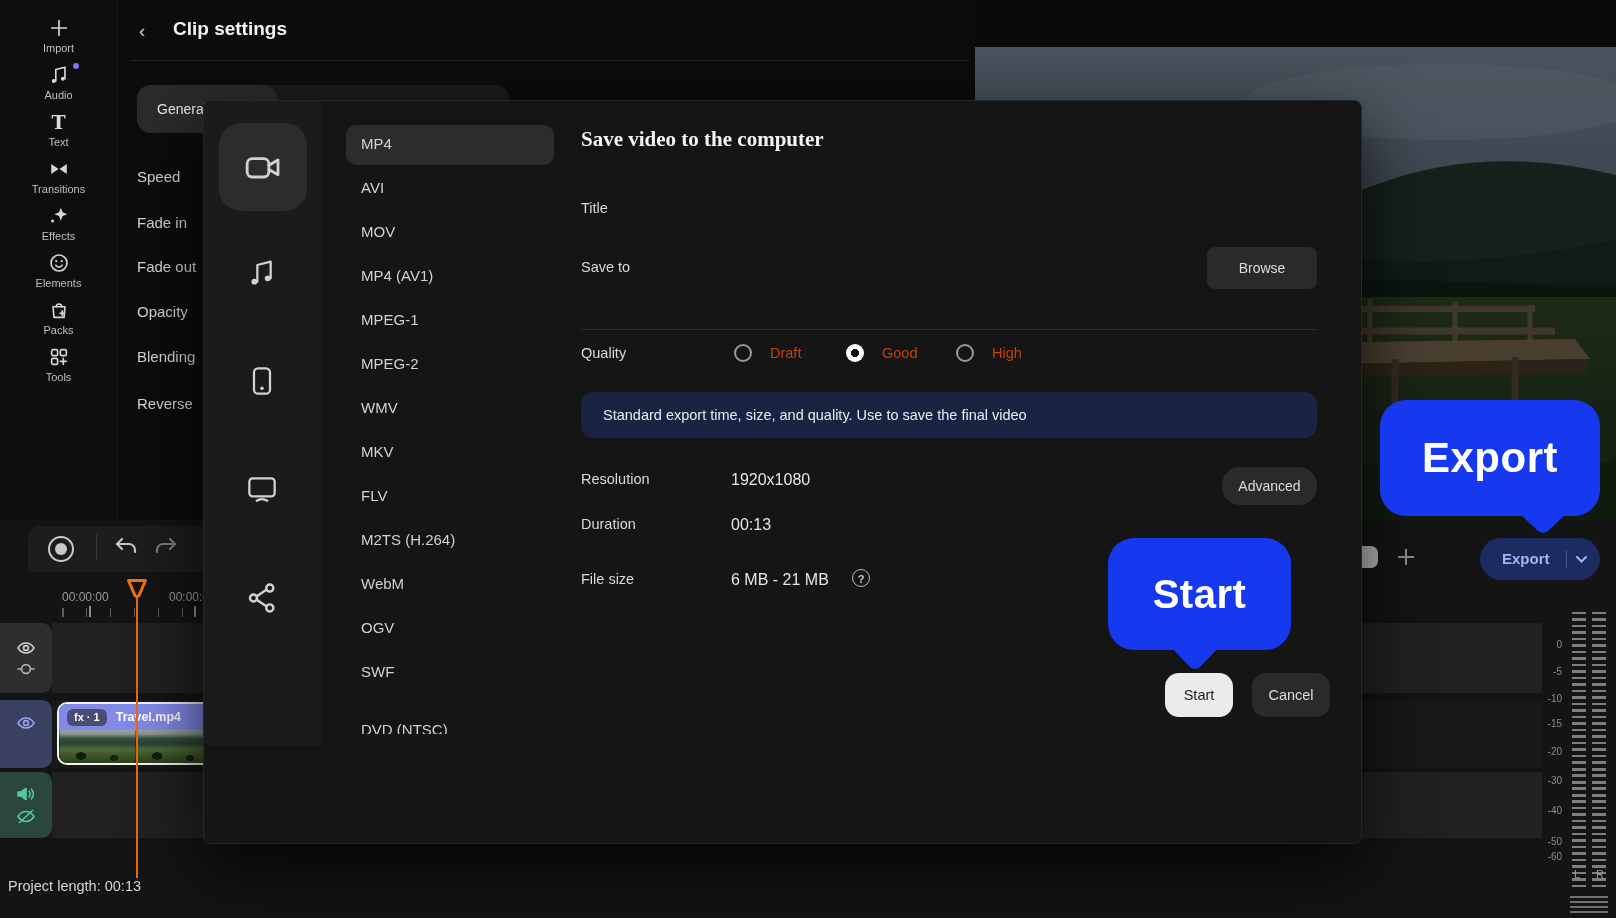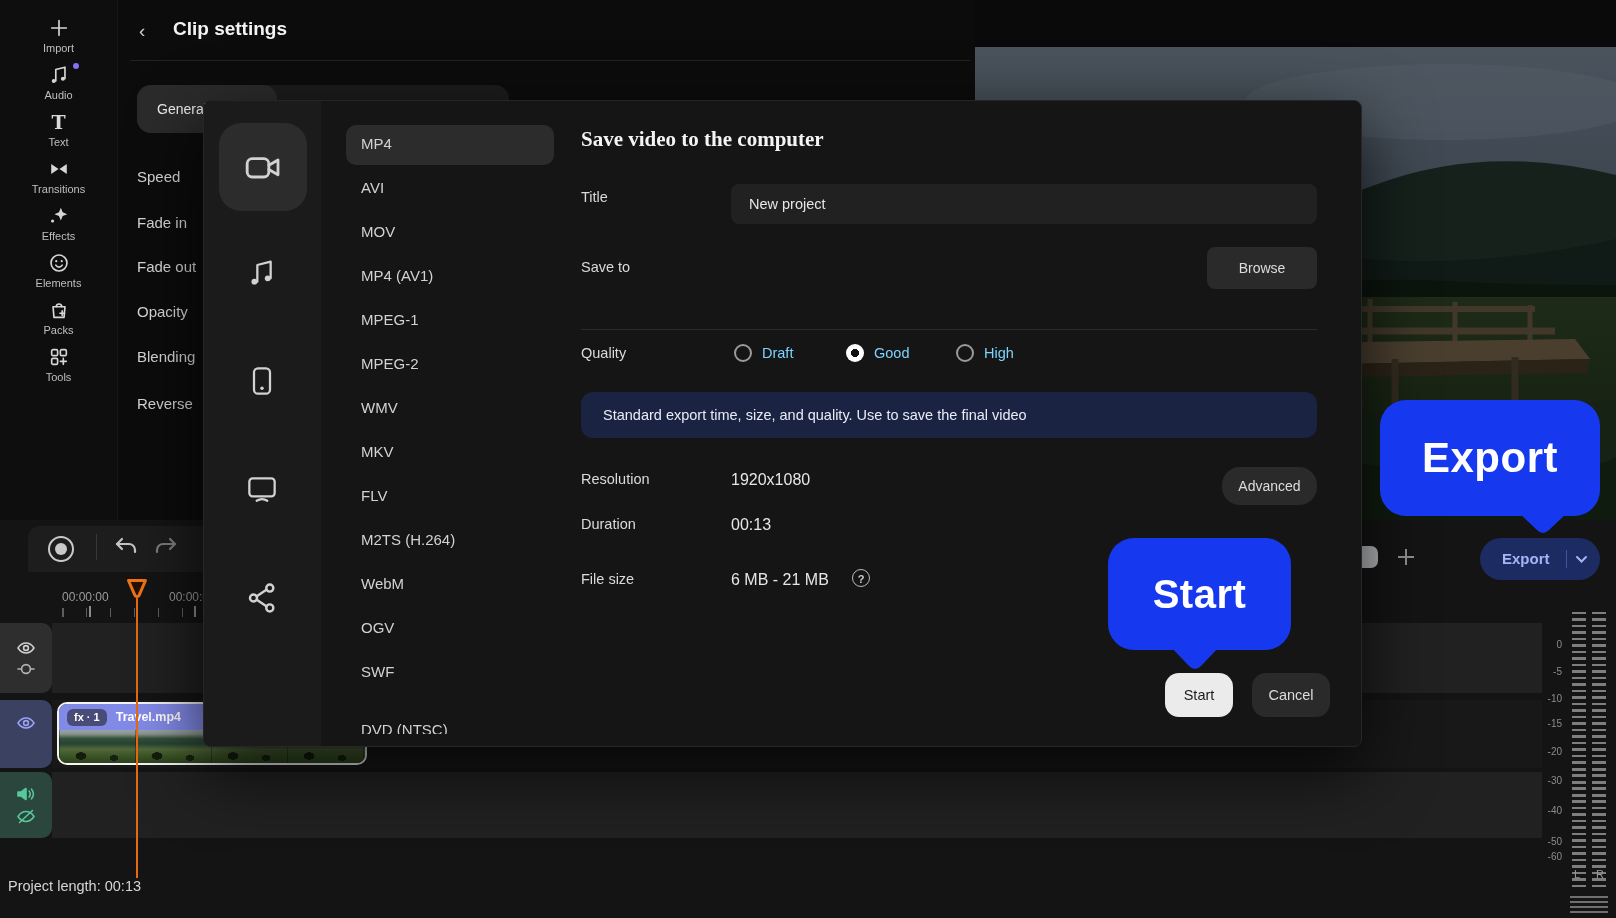--- a/index.html
+++ b/index.html
@@ -67,40 +67,40 @@
   .grip{left:1570px;top:376px;width:38px;height:20px;
         background:repeating-linear-gradient(180deg,#6f6f6f 0 2px,transparent 2px 5px);}
   .proj-len{left:8px;top:358px;font-size:14.5px;color:#d6d6d6;}
 
   
   .export-btn{left:1480px;top:18px;width:120px;height:42px;border-radius:21px;background:#1c2c63;cursor:pointer;z-index:6;}
   .export-btn .t{left:22px;top:0;line-height:42px;font-size:15px;font-weight:700;color:#a4b4f6;}
   .export-btn .d{left:86px;top:12px;width:1px;height:18px;background:#41549f;}
 
   
-  .dialog{left:203px;top:100px;width:1159px;height:647px;background:#151515;border:1px solid #262626;
+  .dialog{left:203px;top:100px;width:1159px;height:744px;background:#151515;border:1px solid #262626;
           border-radius:8px;box-shadow:0 24px 70px rgba(0,0,0,.75);z-index:50;box-sizing:border-box;}
   .rail{left:0;top:0;width:117px;height:645px;background:#1b1b1b;border-radius:8px 0 0 8px;}
   .rail svg{stroke:#d2d2d2;stroke-width:1.7;fill:none;stroke-linecap:round;stroke-linejoin:round;cursor:pointer;}
   .rail-sel{left:15px;top:22px;width:88px;height:88px;background:#2c2c2c;border-radius:22px;cursor:pointer;}
   .fmt-list{left:137px;top:0;width:230px;height:633px;overflow:hidden;}
   .fmt{left:20px;font-size:15px;color:#d2d2d2;cursor:pointer;white-space:nowrap;}
   .fmt-sel{left:5px;top:24px;width:208px;height:40px;background:#2c2c2c;border-radius:10px;}
   .dlg-h1{left:377px;top:26px;font-size:21px;font-weight:700;color:#f4f4f4;font-family:Liberation Serif, serif;}
   .dlg-lbl{left:377px;font-size:14.5px;color:#dadada;}
   .dlg-val{font-size:16px;color:#e6e6e6;}
   .inp{left:527px;top:83px;width:586px;height:40px;background:#212121;border:none;border-radius:8px;
        color:#e6e6e6;font-size:14.5px;padding:0 18px;box-sizing:border-box;font-family:inherit;}
   .sel{left:527px;top:146px;width:462px;height:42px;background:#212121;border-radius:21px;cursor:pointer;}
   .sel .t{left:24px;line-height:42px;font-size:14.5px;color:#dedede;}
   .btn{background:#2a2a2a;color:#dcdcdc;font-size:14px;text-align:center;cursor:pointer;}
   .dlg-divider{left:377px;top:228px;width:736px;height:1px;background:#2b2b2b;}
   .radio{width:18px;height:18px;border-radius:50%;border:2px solid #9a9a9a;box-sizing:border-box;cursor:pointer;}
   .radio.on{border:none;background:radial-gradient(circle,#101010 0 4px,#fff 4.2px);}
-  .radio-lbl{font-size:14.5px;color:#7dd3fc;}
+  .radio-lbl{font-size:14.5px;color:#c2410c;margin-left:8px;}
   .banner{left:377px;top:291px;width:736px;height:46px;background:#1b2342;border-radius:12px;
           line-height:46px;padding-left:22px;font-size:14.5px;color:#e9ecf6;box-sizing:border-box;}
   .help{left:648px;top:468px;width:18px;height:18px;border:1.7px solid #bbb;border-radius:50%;color:#ccc;
         font-size:11px;font-weight:700;text-align:center;line-height:18px;box-sizing:border-box;cursor:pointer;}
 
   
   .callout{z-index:60;border-radius:26px;display:flex;align-items:center;justify-content:center;
            color:#fff;font-weight:800;letter-spacing:.5px;}
   .co-export{left:1380px;top:400px;width:220px;height:116px;font-size:42px;}
   .co-start{left:1108px;top:538px;width:183px;height:112px;font-size:40px;}
@@ -416,22 +416,21 @@
       <div class="abs fmt" style="top:386px">FLV</div>
       <div class="abs fmt" style="top:430px">M2TS (H.264)</div>
       <div class="abs fmt" style="top:474px">WebM</div>
       <div class="abs fmt" style="top:518px">OGV</div>
       <div class="abs fmt" style="top:562px">SWF</div>
       <div class="abs fmt" style="top:620px">DVD (NTSC)</div>
     </div>
 
     <div class="abs dlg-h1">Save video to the computer</div>
 
-    <div class="abs dlg-lbl" style="top:88px">Title</div>
-    <input class="abs inp" value="New project" style="">
+    <div class="abs dlg-lbl" style="top:99px">Title</div>
 
     <div class="abs dlg-lbl" style="top:158px">Save to</div>
     <div class="abs btn" style="left:1003px;top:146px;width:110px;height:42px;border-radius:8px;line-height:42px">Browse</div>
 
     <div class="abs dlg-divider"></div>
 
     <div class="abs dlg-lbl" style="top:244px">Quality</div>
     <div class="abs radio" style="left:530px;top:243px"></div>
     <div class="abs radio-lbl" style="left:558px;top:244px">Draft</div>
     <div class="abs radio on" style="left:642px;top:243px"></div>

